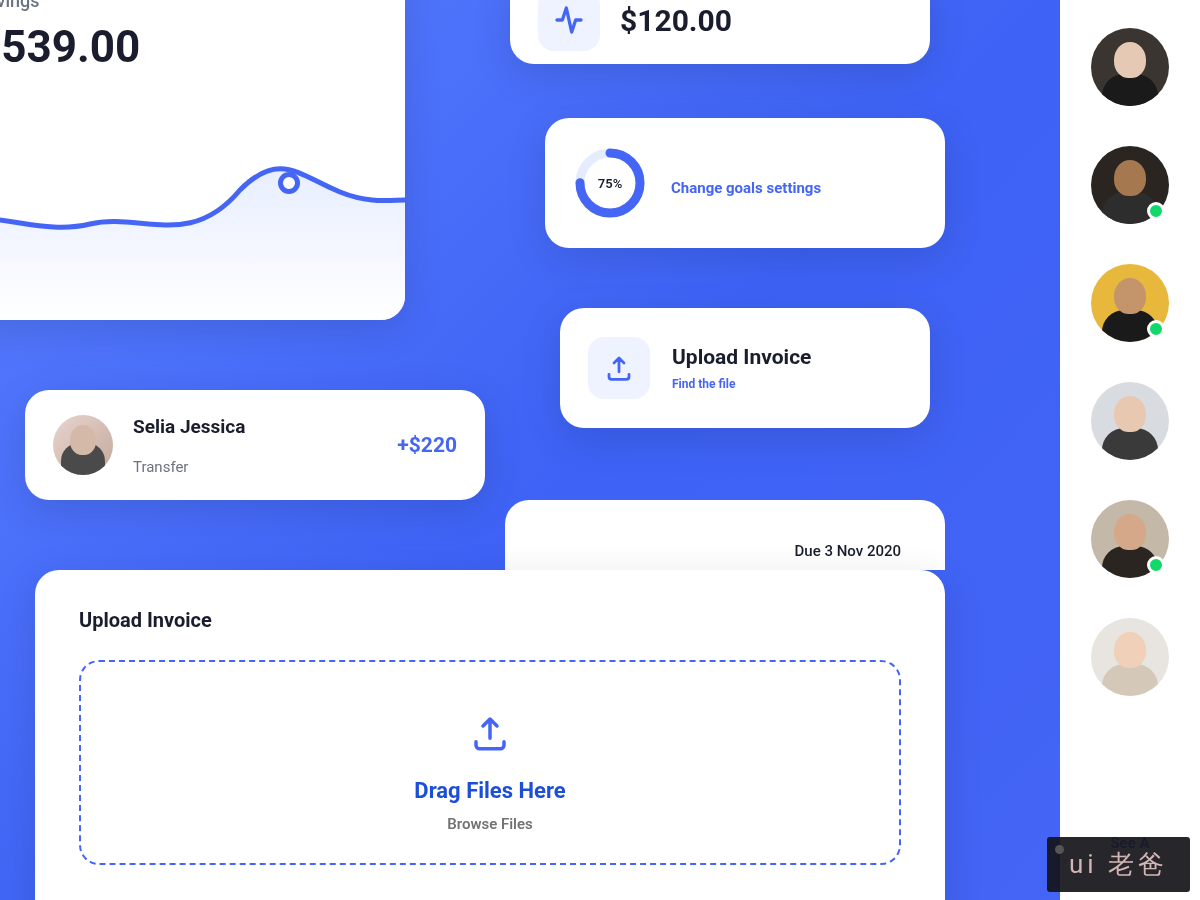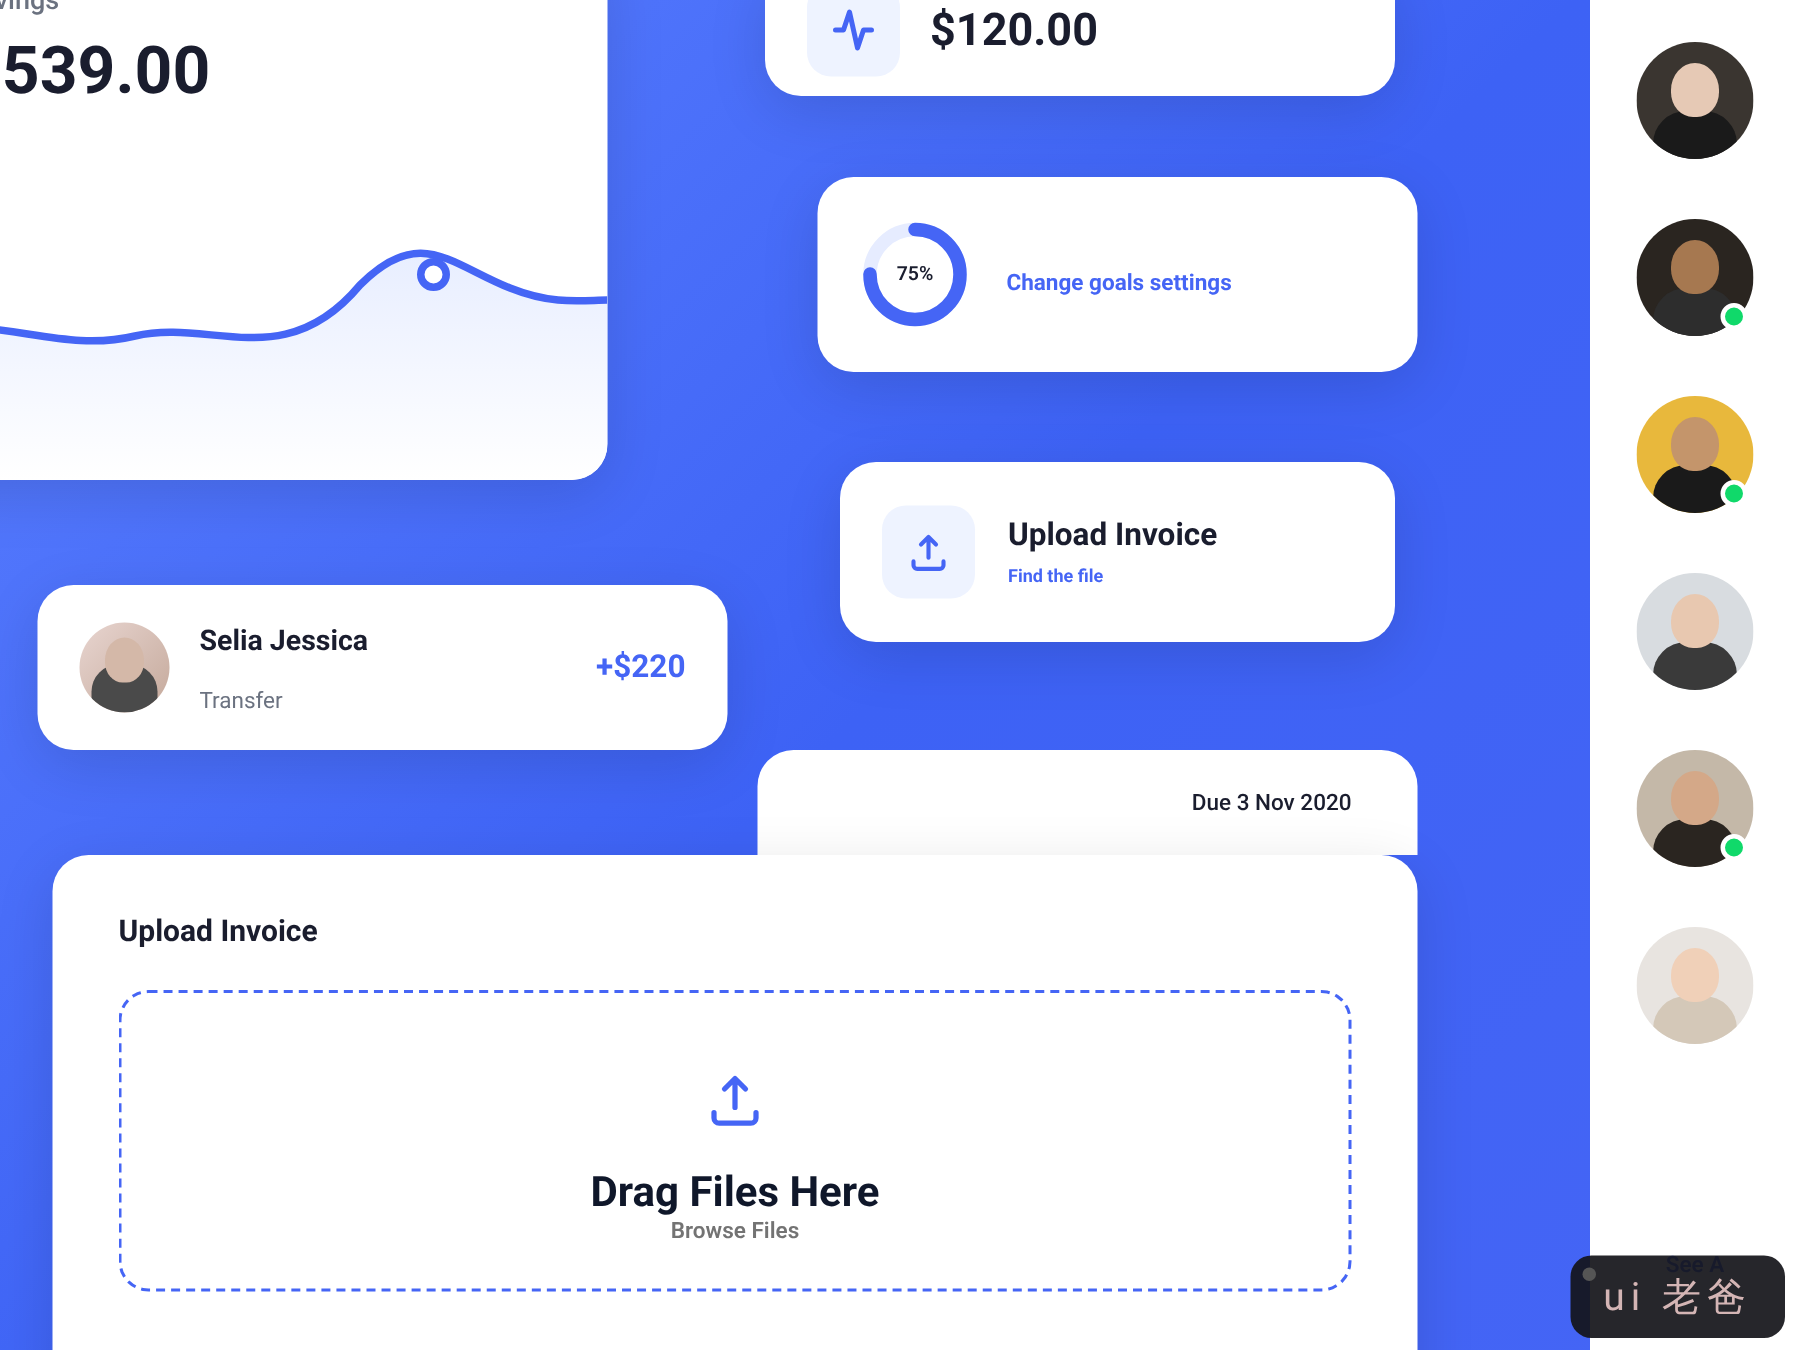--- a/index.html
+++ b/index.html
@@ -28,33 +28,33 @@
 .transfer-card{left:25px;top:390px;width:460px;height:110px;padding:0 28px;display:flex;align-items:center}
 .avatar{width:60px;height:60px;border-radius:50%;background:linear-gradient(135deg,#e8d5d0,#c4a89a);flex-shrink:0;overflow:hidden;display:flex;align-items:flex-end;justify-content:center}
 .avatar-body{width:44px;height:32px;background:#4a4a4a;border-radius:18px 18px 0 0}
 .avatar-head{position:absolute;width:26px;height:30px;background:#d4b8a8;border-radius:50% 50% 45% 45%;margin-bottom:20px}
 .transfer-text{margin-left:20px;flex:1}
 .transfer-name{font-size:19px;font-weight:700;color:#1a1d2e}
 .transfer-type{font-size:15px;color:#6b7280;margin-top:20px}
 .transfer-amount{font-size:21px;font-weight:700;color:#4565f5}
 .upload-panel{left:35px;top:570px;width:910px;height:400px;padding:38px 44px}
 .due-date-wrap{position:absolute;left:505px;top:500px;width:440px;height:70px;background:#fff;border-radius:24px 24px 0 0}
-.due-date-text{position:absolute;right:44px;top:26px;font-size:15px;color:#1a1d2e;font-weight:500}
+.due-date-text{position:absolute;right:44px;top:42px;font-size:15px;color:#1a1d2e;font-weight:500}
 .panel-title{font-size:20px;font-weight:700;color:#1a1d2e;margin-bottom:28px}
 .dropzone{border:2px dashed #4565f5;border-radius:20px;padding:50px 20px 30px;text-align:center}
 .drop-icon{margin:0 auto 24px;width:42px;height:42px}
-.drop-title{font-size:28px;font-weight:700;color:#0f172a;}
+.drop-title{font-size:22px;font-weight:700;color:#1d4ed8;margin-bottom:12px}
 .drop-or{font-size:14px;color:#6b7280;margin-bottom:10px}
 .drop-browse{font-size:15px;color:#737373;font-weight:600}
 .sidebar{position:absolute;right:0;top:0;width:140px;height:900px;background:#fff;padding:28px 0;display:flex;flex-direction:column;align-items:center;gap:40px}
 .sb-avatar{position:relative;width:78px;height:78px;border-radius:50%;flex-shrink:0}
 .sb-avatar-img{width:100%;height:100%;border-radius:50%;overflow:hidden}
 .status-dot{position:absolute;bottom:4px;right:4px;width:18px;height:18px;background:#10d96a;border:3px solid #fff;border-radius:50%}
 .see-all{font-size:15px;color:#4565f5;font-weight:600;margin-top:auto;padding-bottom:20px}
-.watermark{position:absolute;right:10px;bottom:8px;background:rgba(20,20,25,.92);color:#d4b5b5;padding:10px 22px;border-radius:14px;font-size:26px;letter-spacing:4px;display:flex;align-items:center;gap:12px;z-index:10}
+.watermark{position:absolute;right:10px;bottom:8px;background:rgba(20,20,25,.92);color:#d4b5b5;padding:10px 22px;border-radius:3px;font-size:26px;letter-spacing:4px;display:flex;align-items:center;gap:12px;z-index:10}
 .watermark-dot{width:9px;height:9px;background:#555;border-radius:50%;position:absolute;left:8px;top:8px}
 .av-bg{width:100%;height:100%;display:flex;align-items:flex-end;justify-content:center;position:relative}
 .av-head{width:32px;height:36px;border-radius:50% 50% 46% 46%;position:absolute;top:14px}
 .av-body{width:56px;height:32px;border-radius:22px 22px 0 0}
 </style>
 </head>
 <body>
 
 <div class="card savings-card">
   <div class="savings-label">Savings</div>

